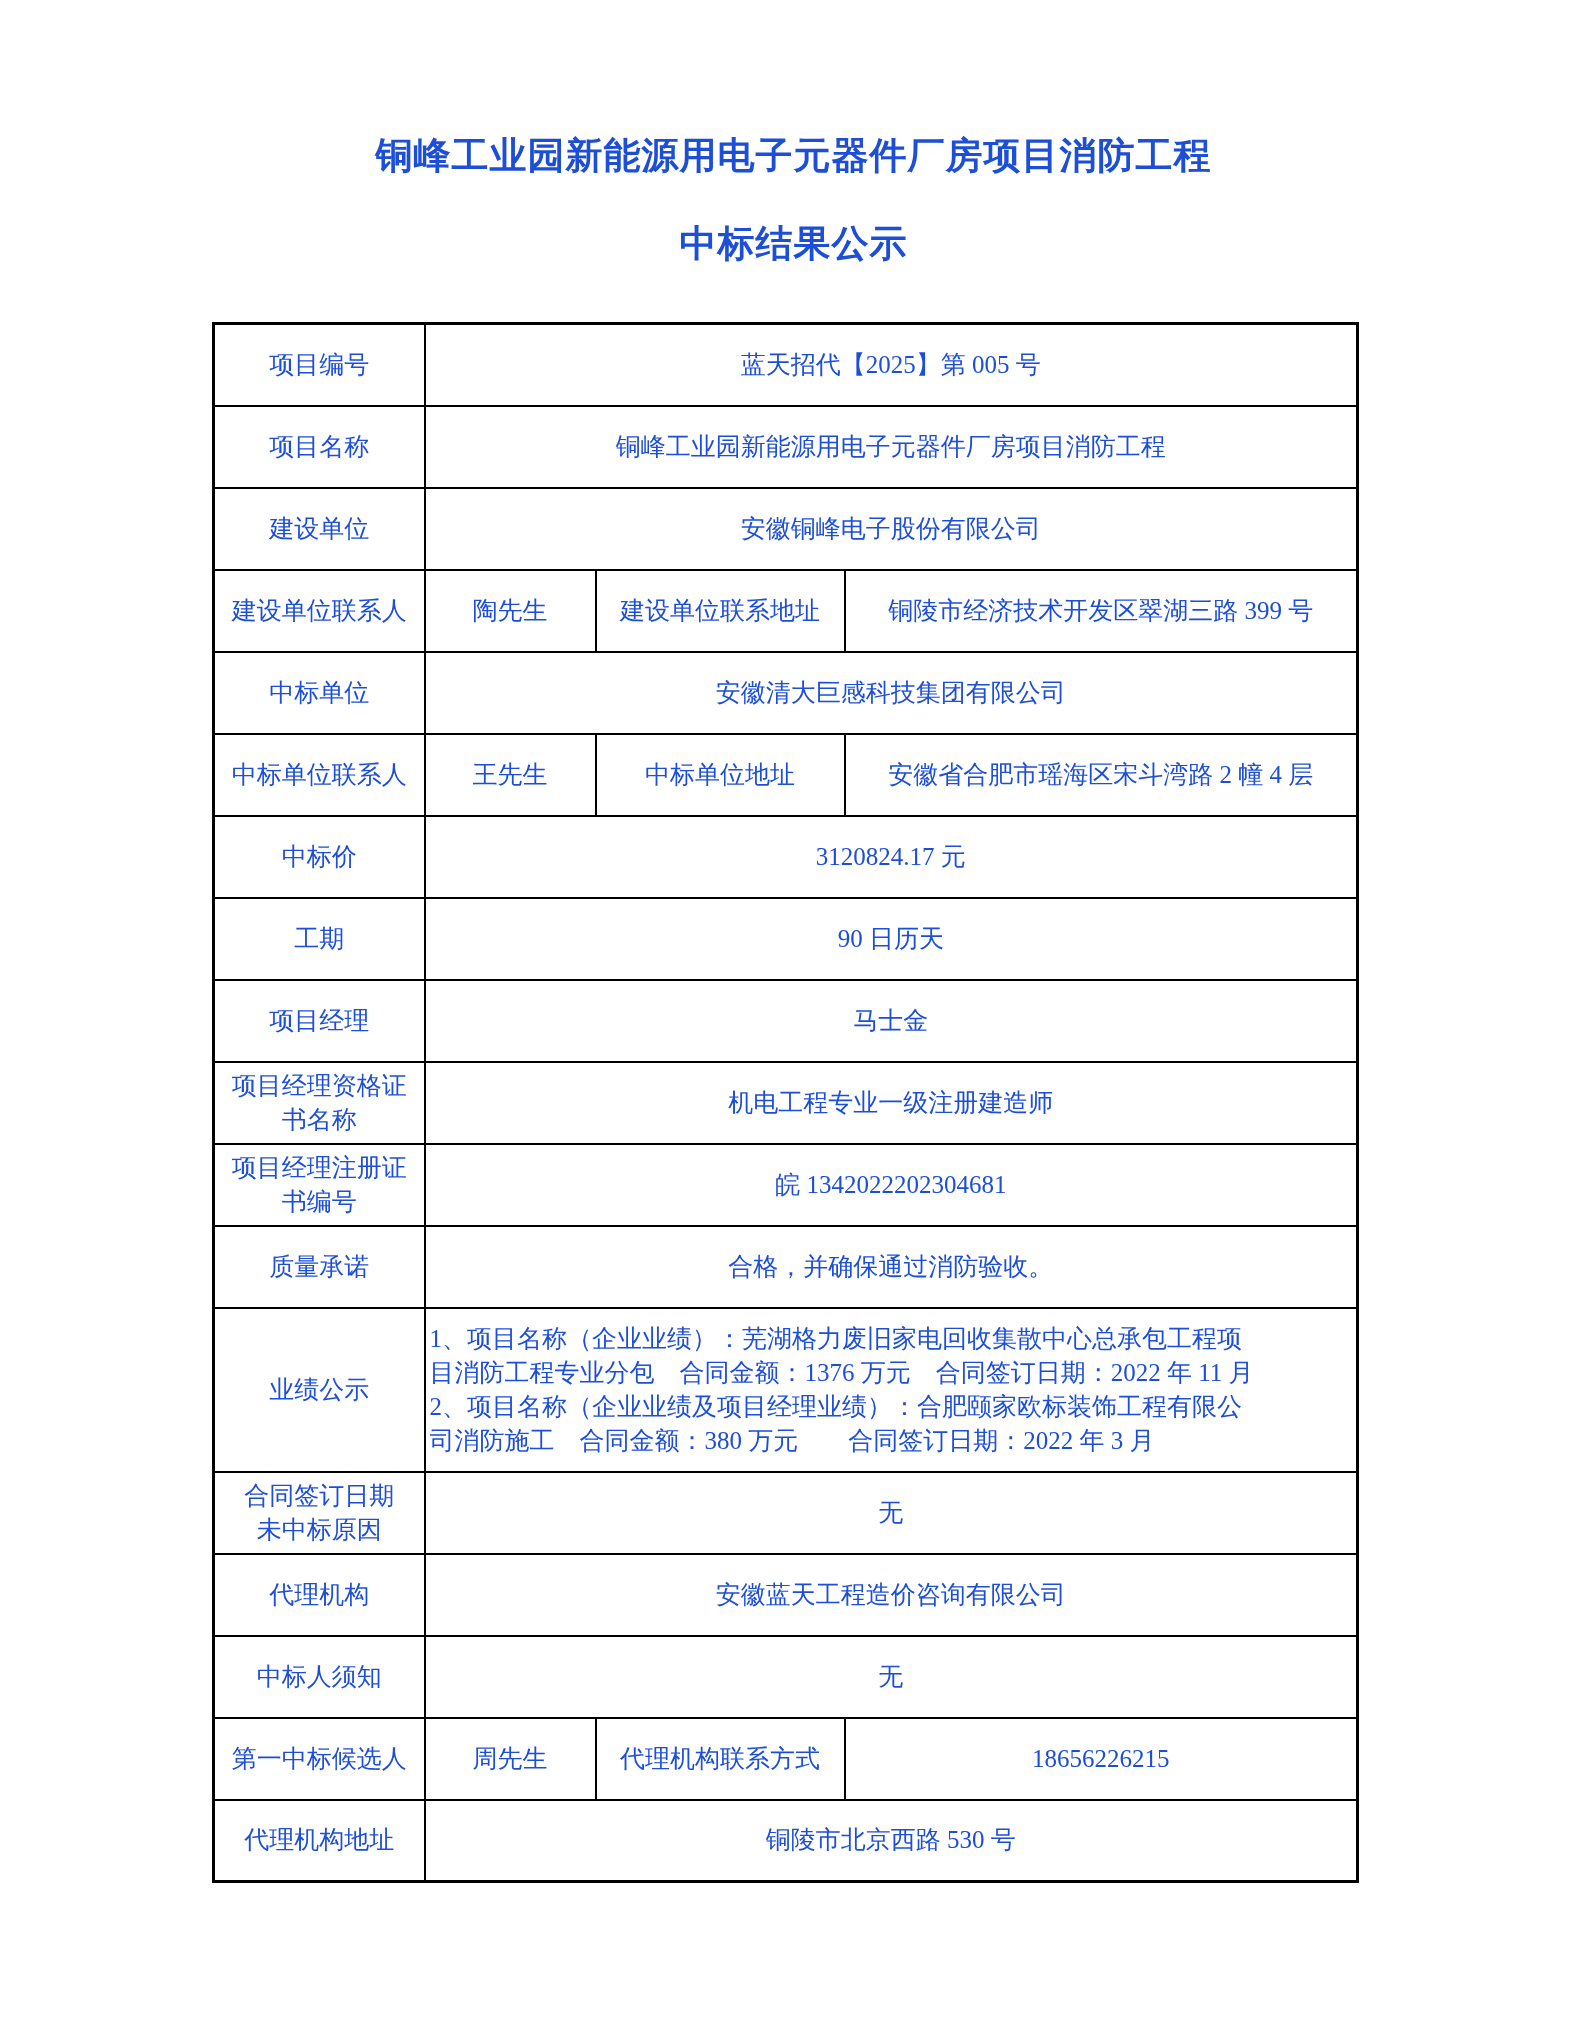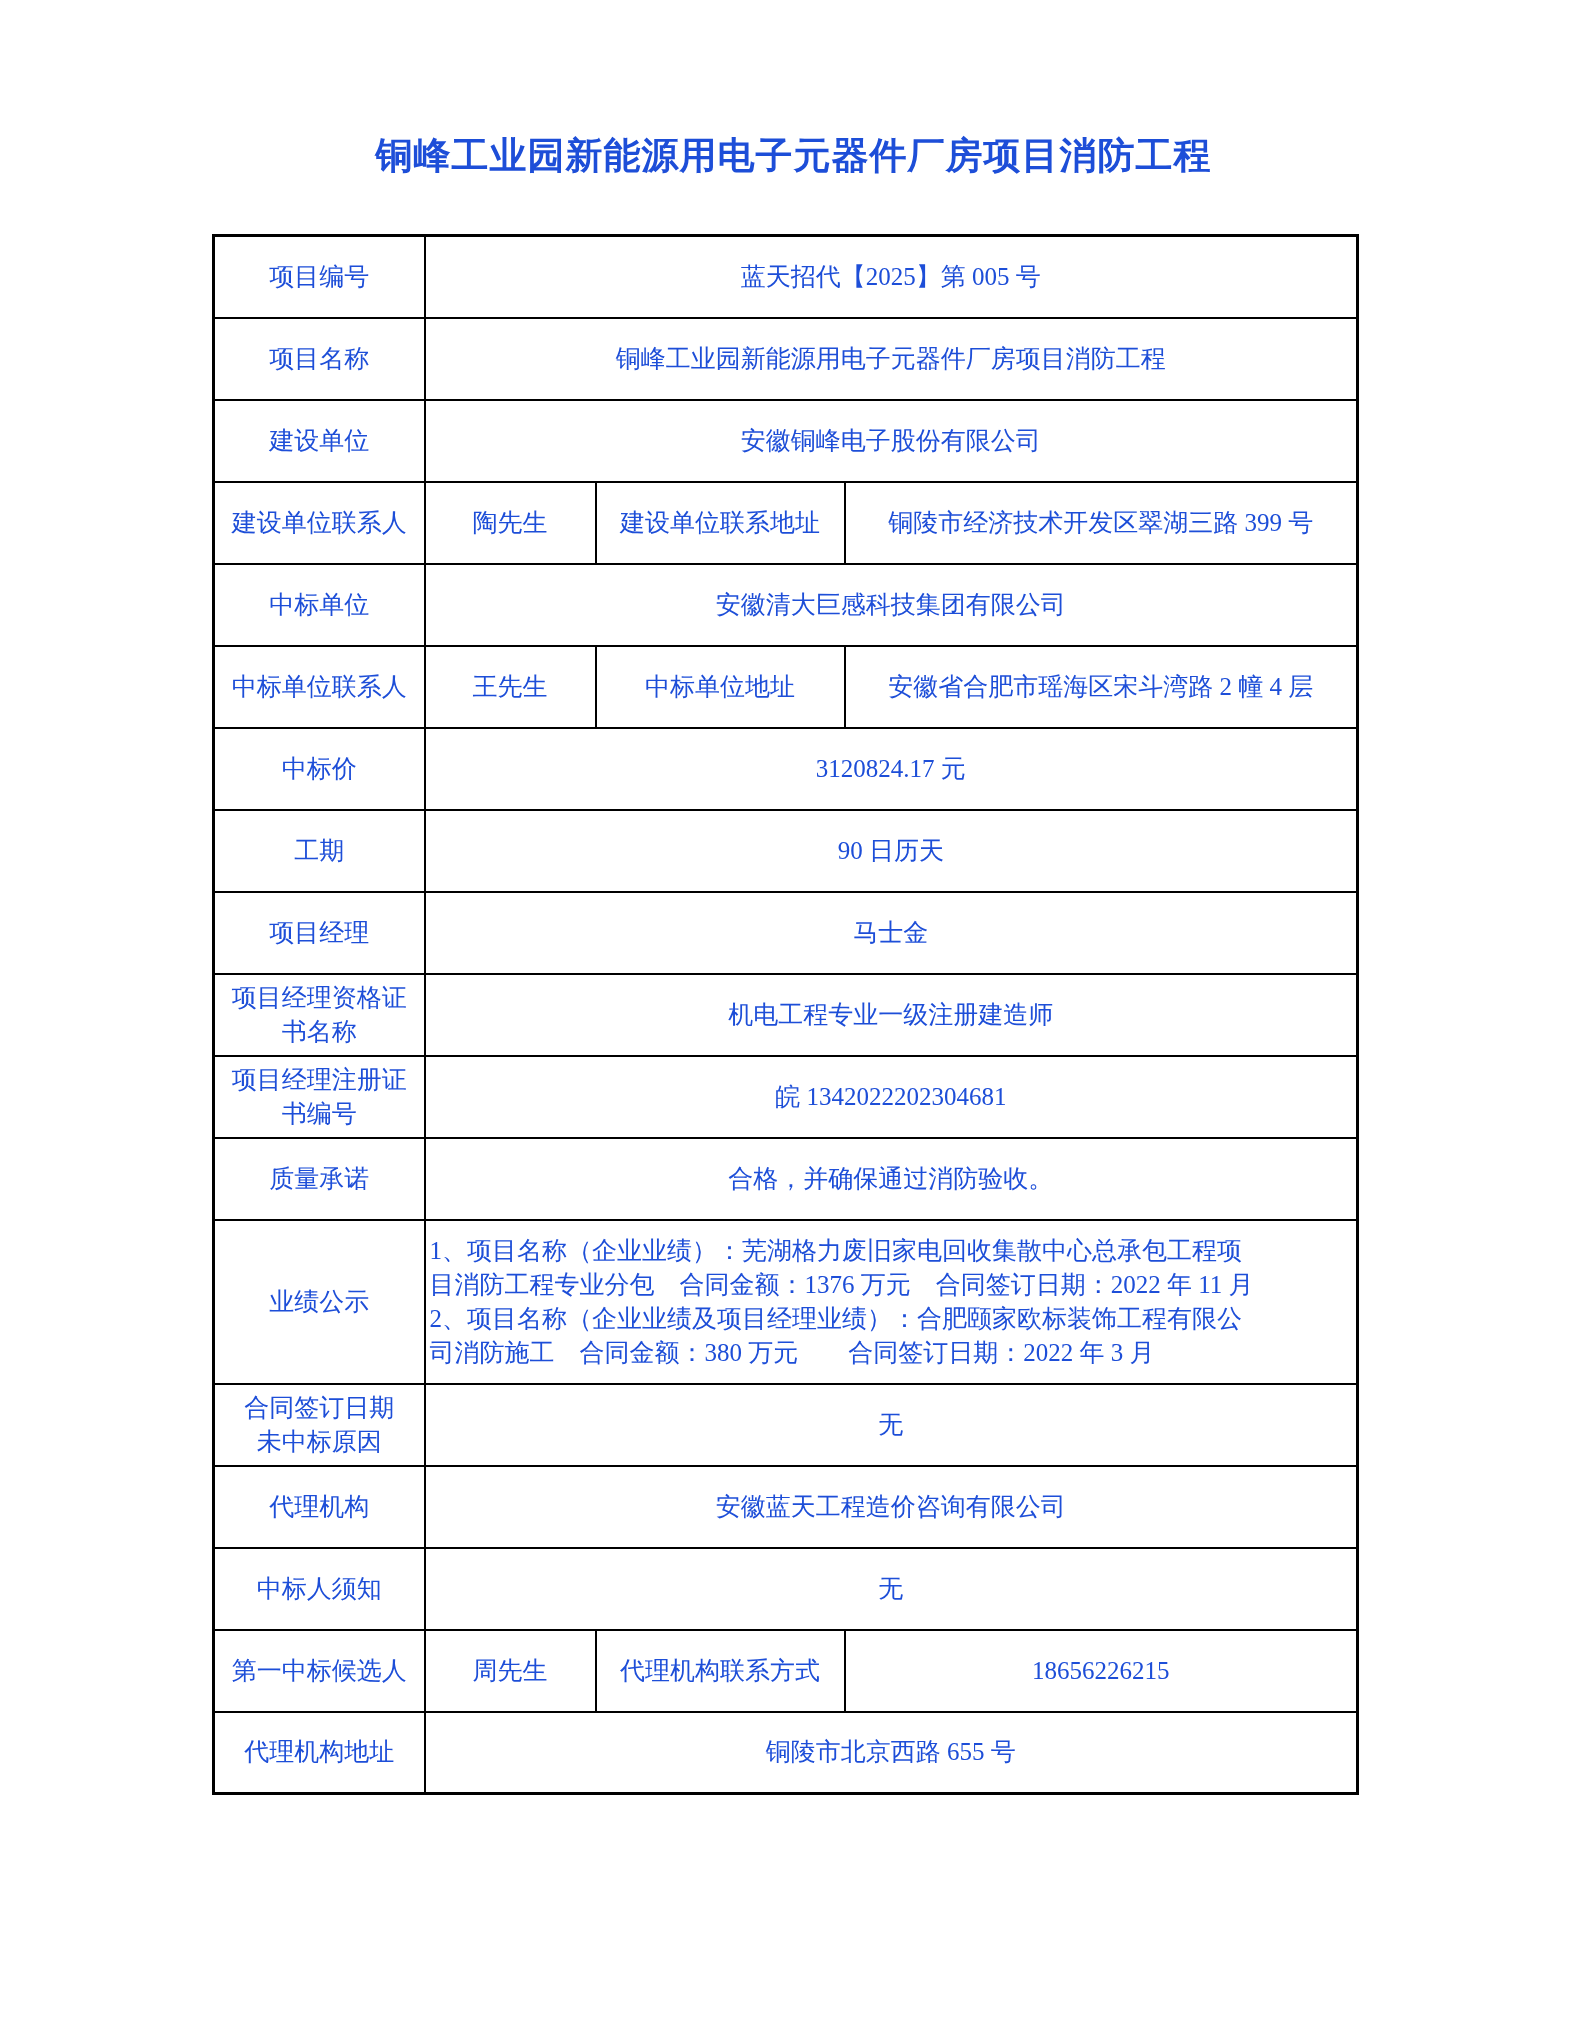--- a/index.html
+++ b/index.html
@@ -62,20 +62,21 @@
     padding: 2px 4px 2px 5px;
     line-height: 40px;
   }
 </style>
 </head>
 <body>
 
 <div class="page">
 
   <div class="doc-title">铜峰工业园新能源用电子元器件厂房项目消防工程</div>
+  <div class="doc-subtitle">中标结果公示</div>
 
   <table class="result-table">
     <colgroup>
       <col style="width:211px">
       <col style="width:171px">
       <col style="width:249px">
       <col style="width:513px">
     </colgroup>
 
     <tbody>
@@ -171,18 +172,18 @@
 
     <tr class="row-normal">
       <td class="cell-label">第一中标候选人</td>
       <td class="cell-value">周先生</td>
       <td class="cell-label">代理机构联系方式</td>
       <td class="cell-value">18656226215</td>
     </tr>
 
     <tr class="row-normal">
       <td class="cell-label">代理机构地址</td>
-      <td class="cell-value" colspan="3">铜陵市北京西路 655 号</td>
+      <td class="cell-value" colspan="3">铜陵市北京西路 530 号</td>
     </tr>
 
   </tbody>
     </table>
 </div>
 
 </body></html>

